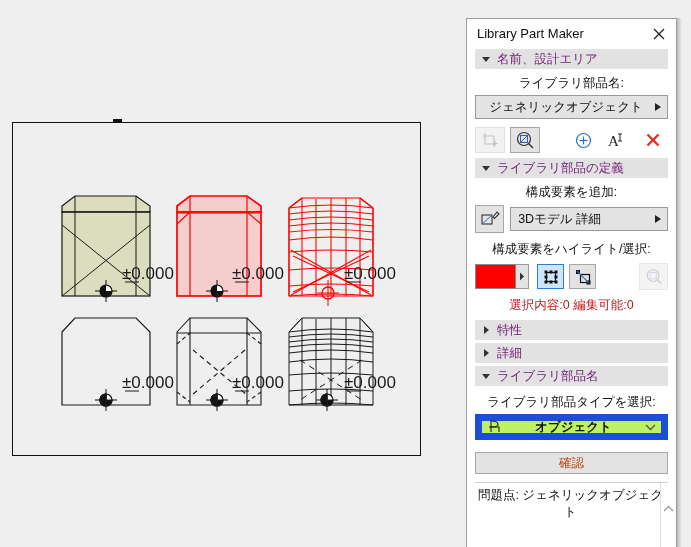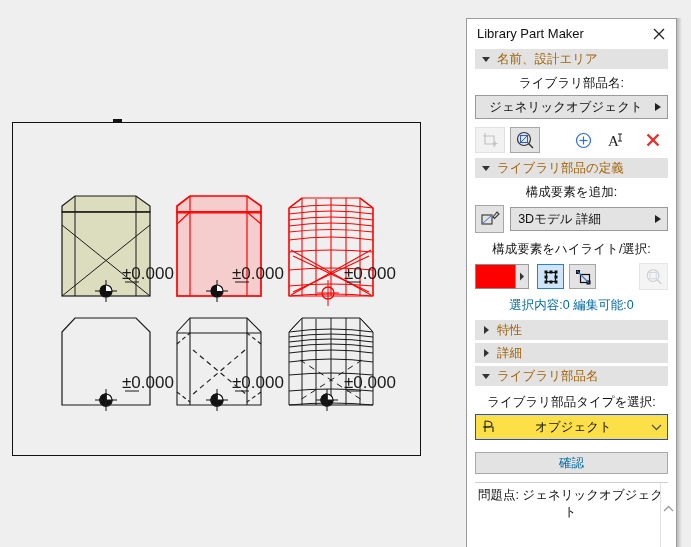--- a/index.html
+++ b/index.html
@@ -31,21 +31,21 @@
   .close-btn{position:absolute;right:8px;top:6px;width:18px;height:18px;cursor:pointer;}
   .close-btn svg{display:block;}
 
   .pal-body{position:relative;padding:0 8px;}
 
   .section-head{
     height:20px;background:#e2e2e2;margin:0 0 0 0;display:flex;align-items:center;
     cursor:pointer;user-select:none;
   }
   .section-head .tri{width:22px;display:flex;justify-content:center;align-items:center;}
-  .section-head .sh-label{font-size:12.5px;color:#a16207;}
+  .section-head .sh-label{font-size:12.5px;color:#701a75;}
 
   .tri-down,.tri-right{width:0;height:0;}
   .tri-down{border-left:4.5px solid transparent;border-right:4.5px solid transparent;border-top:5px solid #333;}
   .tri-right{border-top:4.5px solid transparent;border-bottom:4.5px solid transparent;border-left:5px solid #333;}
 
   .field-label{font-size:12.5px;color:#111;margin:6px 0 3px 0;}
 
   .combo{
     height:24px;background:#e3e3e3;border:1px solid #9a9a9a;box-sizing:border-box;
     display:flex;align-items:center;position:relative;cursor:pointer;
@@ -66,32 +66,32 @@
   .swatch{width:41px;height:25px;background:#fd0000;border:1px solid #8b8b8b;box-sizing:border-box;cursor:pointer;}
   .swatch-arrow{width:13px;height:25px;background:#e3e3e3;border:1px solid #9a9a9a;border-left:none;
       box-sizing:border-box;display:flex;align-items:center;justify-content:center;cursor:pointer;}
   .sel-icons{display:flex;align-items:center;margin-left:8px;}
   .sq-btn{width:27px;height:25px;box-sizing:border-box;display:flex;align-items:center;justify-content:center;
       margin-right:5px;cursor:pointer;border:1px solid #a6a6a6;background:#e3e3e3;}
   .sq-btn.active{border:1px solid #2a7fd4;background:#cfe6fa;}
   .right-dis{margin-left:auto;width:27px;height:25px;border:1px solid #cfcfcf;background:#ebebeb;
       display:flex;align-items:center;justify-content:center;opacity:.5;}
 
-  .status-line{font-size:12.5px;color:#0369a1;margin:7px 0 6px 0;}
+  .status-line{font-size:12.5px;color:#b91c1c;margin:7px 0 6px 0;}
 
   .sec-gap{height:3px;}
 
-  .typerow{height:26px;border:1px solid #1d4ed8;background:#fde047;box-sizing:border-box;
-      display:flex;align-items:center;position:relative;cursor:pointer;}
+  .typerow{height:26px;border:7px solid #1d4ed8;background:#bef264;box-sizing:border-box;
+      display:flex;align-items:center;position:relative;cursor:pointer;font-weight:bold;}
   .typerow .ticon{width:26px;display:flex;align-items:center;justify-content:center;}
   .typerow .tv{font-size:12.5px;color:#111;flex:1;}
   .typerow .tchev{width:22px;display:flex;align-items:center;justify-content:center;}
 
   .confirm-btn{height:22px;background:#e3e3e3;border:1px solid #a8a8a8;box-sizing:border-box;
-     display:flex;align-items:center;justify-content:center;font-size:12.5px;color:#0369a1;cursor:pointer;margin-top:12px;}
+     display:flex;align-items:center;justify-content:center;font-size:12.5px;color:#c2410c;cursor:pointer;margin-top:12px;}
 
   .problem-box{position:relative;margin-top:8px;height:70px;background:#fff;border-top:1px solid #cfcfcf;}
   .problem-text{padding:4px 2px 0 0;font-size:12.5px;color:#111;}
   .pb-scroll{position:absolute;right:-8px;top:0;width:15px;height:70px;background:#fff;border-left:1px solid #e0e0e0;}
   .pb-scroll .up{position:absolute;top:22px;left:0;width:15px;display:flex;justify-content:center;cursor:pointer;}
 </style>
 </head>
 <body>
 
 <div id="app">

